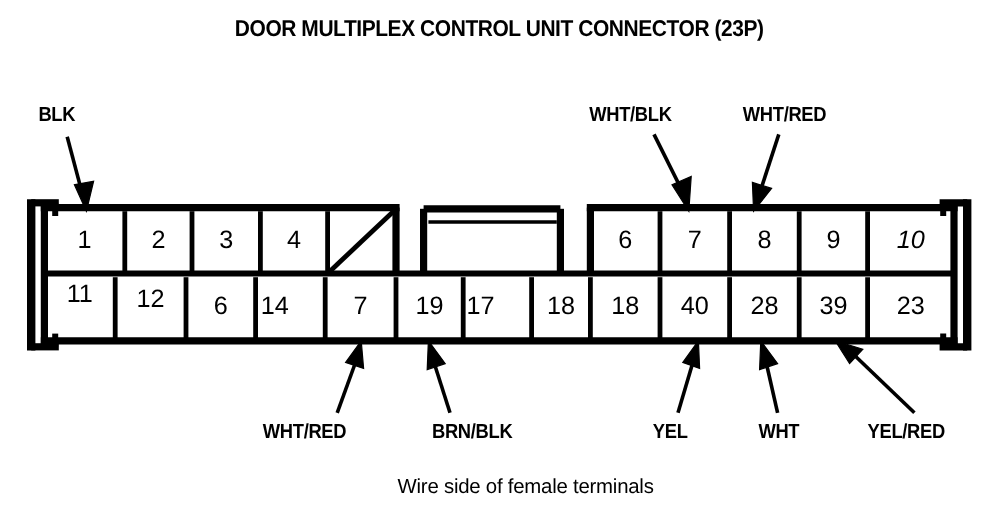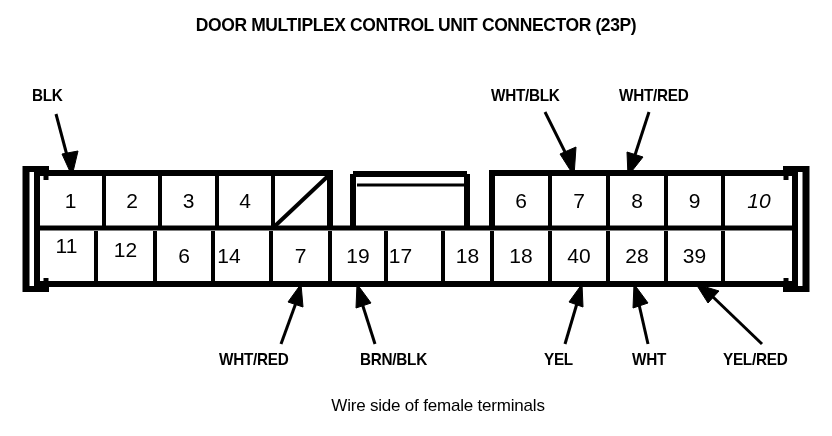--- a/index.html
+++ b/index.html
@@ -150,20 +150,21 @@
   <div class="pin" style="left:155px;top:245px;width:58px;">6</div>
   <div class="pin" style="left:200px;top:245px;width:58px;">14</div>
   <div class="pin" style="left:271px;top:245px;width:59px;">7</div>
   <div class="pin" style="left:330px;top:245px;width:56px;">19</div>
   <div class="pin" style="left:372px;top:245px;width:57px;">17</div>
   <div class="pin" style="left:443px;top:245px;width:49px;">18</div>
   <div class="pin" style="left:492px;top:245px;width:58px;">18</div>
   <div class="pin" style="left:550px;top:245px;width:58px;">40</div>
   <div class="pin" style="left:608px;top:245px;width:58px;">28</div>
   <div class="pin" style="left:666px;top:245px;width:57px;">39</div>
+  <div class="pin" style="left:723px;top:245px;width:72px;">23</div>
 
   <div class="lbl tl" style="left:32px;top:86px;">BLK</div>
   <div class="lbl tl" style="left:491px;top:86px;">WHT/BLK</div>
   <div class="lbl tl" style="left:619px;top:86px;">WHT/RED</div>
 
   <div class="lbl tl" style="left:219px;top:350px;">WHT/RED</div>
   <div class="lbl tl" style="left:360px;top:350px;">BRN/BLK</div>
   <div class="lbl tl" style="left:544px;top:350px;">YEL</div>
   <div class="lbl tl" style="left:632px;top:350px;">WHT</div>
   <div class="lbl tl" style="left:723px;top:350px;">YEL/RED</div>

